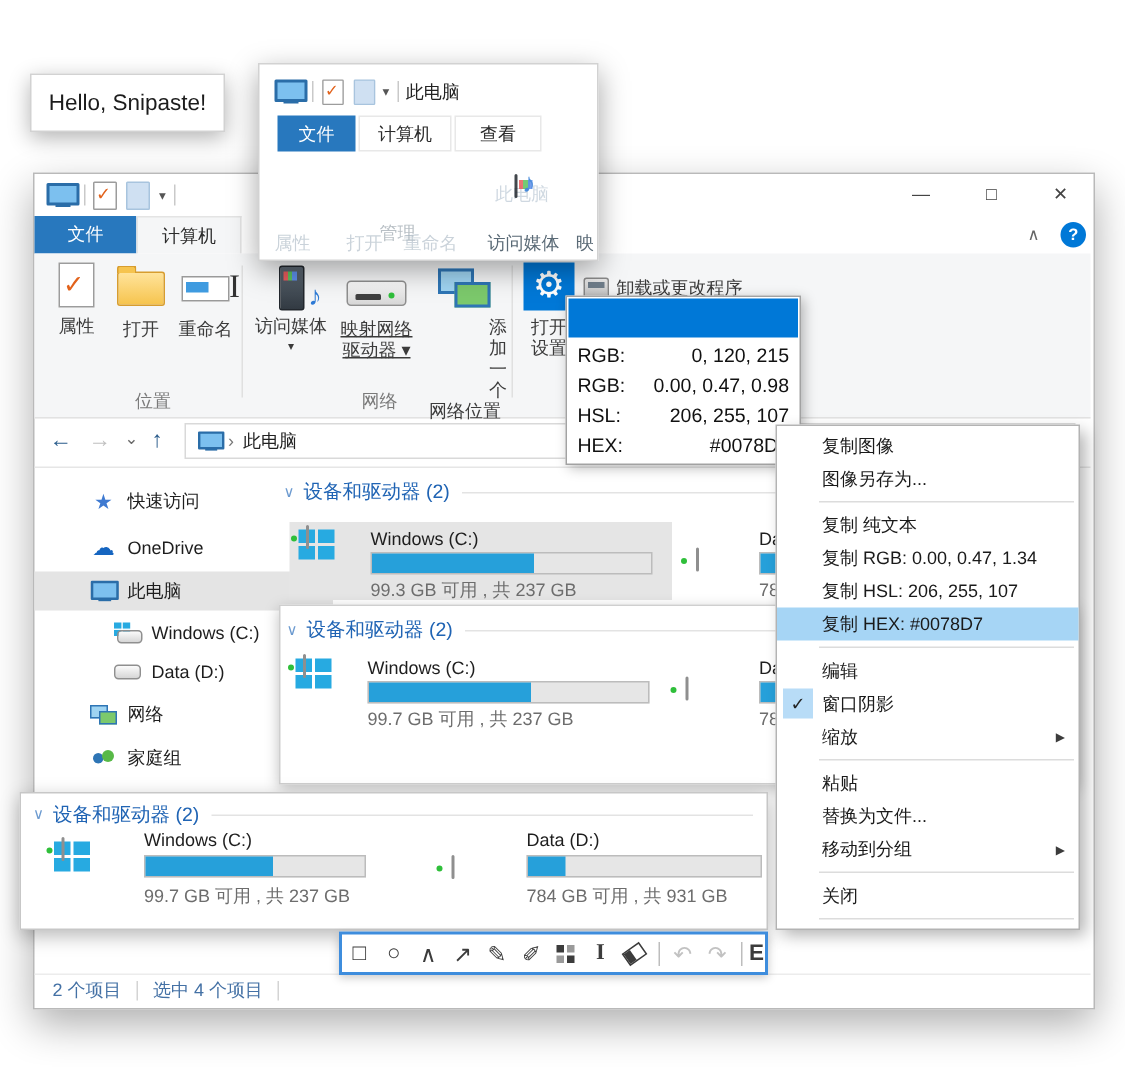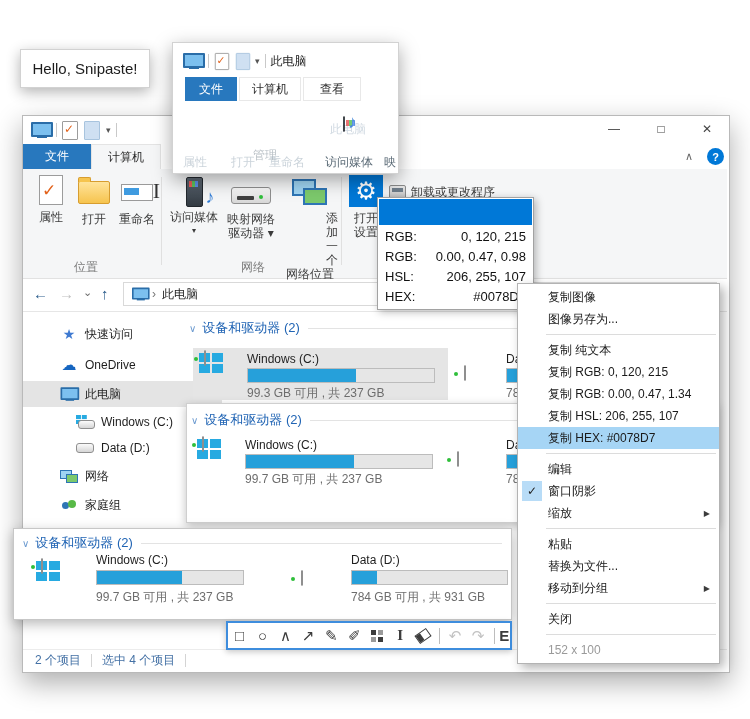--- a/index.html
+++ b/index.html
@@ -140,30 +140,30 @@
         <span class="lbl" style="margin-top:8px;">打开</span>
       </div>
       <div class="rbtn" style="left:90px;top:6px;width:48px;">
         <span class="renameic">
             <span class="blu"></span>
             <span class="ib">I</span>
           </span>
         <span class="lbl" style="margin-top:11px;">重命名</span>
       </div>
       <div class="rsep" style="left:138px;top:8px;height:88px;"></div>
-      <div class="rgrp" style="left:0;top:90px;width:126px;text-align:center;">位置</div>
+      <div class="rgrp" style="left:16px;top:90px;width:126px;text-align:center;">位置</div>
 
       <div class="rbtn" style="left:144px;top:6px;width:54px;">
         <span class="tower" style="margin-top:2px;">
             <span class="note">♪</span>
           </span>
         <span class="lbl" style="margin-top:3px;">访问媒体</span>
         <span class="lbl" style="font-size:8px;">▾</span>
       </div>
-      <div class="rbtn" style="left:200px;top:6px;width:56px;">
+      <div class="rbtn" style="left:200px;top:6px;width:56px;text-decoration:underline;">
         <span class="chassis" style="width:38px;height:15px;margin-top:12px;">
             <span class="slot"></span>
             <span class="led"></span>
           </span>
         <span class="lbl" style="margin-top:8px;">映射网络</span>
         <span class="lbl">驱动器 ▾</span>
       </div>
       <div class="rbtn" style="left:258px;top:6px;width:58px;">
         <span class="twomon">
             <span class="m back"></span>
@@ -450,23 +450,20 @@
         <span>复制图像</span>
       </div>
     <div class="mi">
         <span>图像另存为...</span>
       </div>
     <div class="msep"></div>
     <div class="mi">
         <span>复制 纯文本</span>
       </div>
     <div class="mi">
-        <span>复制 RGB: 0, 120, 215</span>
-      </div>
-    <div class="mi">
         <span>复制 RGB: 0.00, 0.47, 1.34</span>
       </div>
     <div class="mi">
         <span>复制 HSL: 206, 255, 107</span>
       </div>
     <div class="mi hl">
         <span>复制 HEX: #0078D7</span>
       </div>
     <div class="msep"></div>
     <div class="mi">
@@ -489,18 +486,15 @@
       </div>
     <div class="mi">
       <span>移动到分组</span>
       <span class="sub">▶</span>
     </div>
     <div class="msep"></div>
     <div class="mi">
         <span>关闭</span>
       </div>
     <div class="msep"></div>
-    <div class="mi dis">
-        <span>152 x 100</span>
-      </div>
   </div>
 
 </div>
 
 </body></html>

